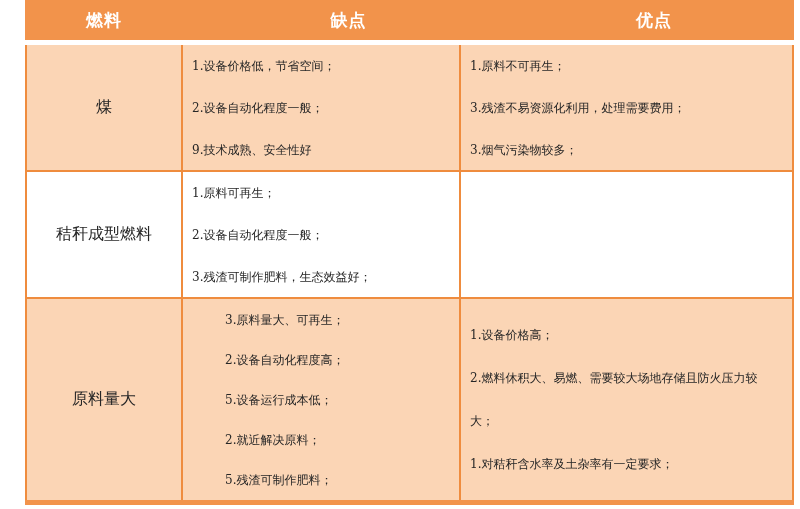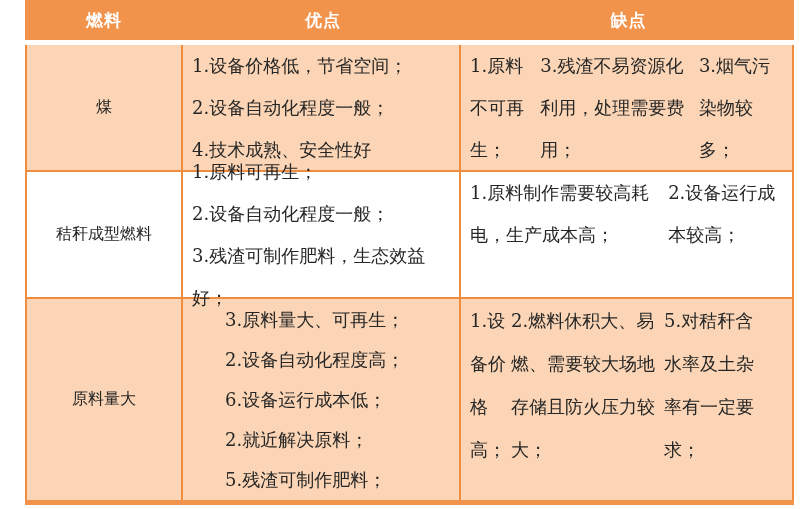--- a/index.html
+++ b/index.html
@@ -26,82 +26,78 @@
   .trow.last{border-bottom:none;}
   .row-peach{background:var(--row-peach);}
   .row-white{background:var(--row-white);}
   .r1{height:127px;}
   .r2{height:127px;}
   .r3{height:201px;}
   .fuel-cell{width:156px;display:flex;align-items:center;justify-content:center;
     border-right:2px solid var(--border);font-size:16px;text-align:center;}
   .pros-cell{width:278px;border-right:2px solid var(--border);
     display:flex;flex-direction:column;justify-content:center;padding-left:9px;padding-right:6px;}
-  .cons-cell{flex:1;display:flex;flex-direction:row;justify-content:center;
+  .cons-cell{flex:1;display:flex;flex-direction:column;justify-content:center;
     padding-left:9px;padding-right:14px;}
-  .item{font-size:18px;line-height:42px;}
+  .item{font-size:12px;line-height:42px;}
   .r3 .pros-cell .item{line-height:40px;margin-left:33px;}
   .r3 .cons-cell{padding-right:28px;}
   .r3 .cons-cell .item{line-height:43px;}
   .bottom-bar{height:5px;background:var(--header-bg);}
 </style>
 </head>
 <body>
 
 <div class="canvas">
   <div class="table-wrap">
 
     <div class="header-row">
       <div class="hcell c1">燃料</div>
+      <div class="hcell c3">缺点</div>
       <div class="hcell c2">优点</div>
-      <div class="hcell c3">缺点</div>
     </div>
 
     <div class="tbody">
 
       <div class="trow r1 row-peach">
         <div class="fuel-cell">煤</div>
         <div class="pros-cell">
           <div class="item">1.设备价格低，节省空间；</div>
           <div class="item">2.设备自动化程度一般；</div>
-          <div class="item">4.技术成熟、安全性好</div>
+          <div class="item">9.技术成熟、安全性好</div>
         </div>
         <div class="cons-cell">
           <div class="item">1.原料不可再生；</div>
           <div class="item">3.残渣不易资源化利用，处理需要费用；</div>
           <div class="item">3.烟气污染物较多；</div>
         </div>
       </div>
 
       <div class="trow r2 row-white">
         <div class="fuel-cell">秸秆成型燃料</div>
         <div class="pros-cell">
           <div class="item">1.原料可再生；</div>
           <div class="item">2.设备自动化程度一般；</div>
           <div class="item">3.残渣可制作肥料，生态效益好；</div>
         </div>
-        <div class="cons-cell">
-          <div class="item">1.原料制作需要较高耗电，生产成本高；</div>
-          <div class="item">2.设备运行成本较高；</div>
-        </div>
       </div>
 
       <div class="trow r3 row-peach last">
         <div class="fuel-cell">原料量大</div>
         <div class="pros-cell">
           <div class="item">3.原料量大、可再生；</div>
           <div class="item">2.设备自动化程度高；</div>
-          <div class="item">6.设备运行成本低；</div>
+          <div class="item">5.设备运行成本低；</div>
           <div class="item">2.就近解决原料；</div>
           <div class="item">5.残渣可制作肥料；</div>
         </div>
         <div class="cons-cell">
           <div class="item">1.设备价格高；</div>
           <div class="item">2.燃料休积大、易燃、需要较大场地存储且防火压力较大；</div>
-          <div class="item">5.对秸秆含水率及土杂率有一定要求；</div>
+          <div class="item">1.对秸秆含水率及土杂率有一定要求；</div>
         </div>
       </div>
 
     </div>
 
     <div class="bottom-bar"></div>
   </div>
 </div>
 
 </body></html>

